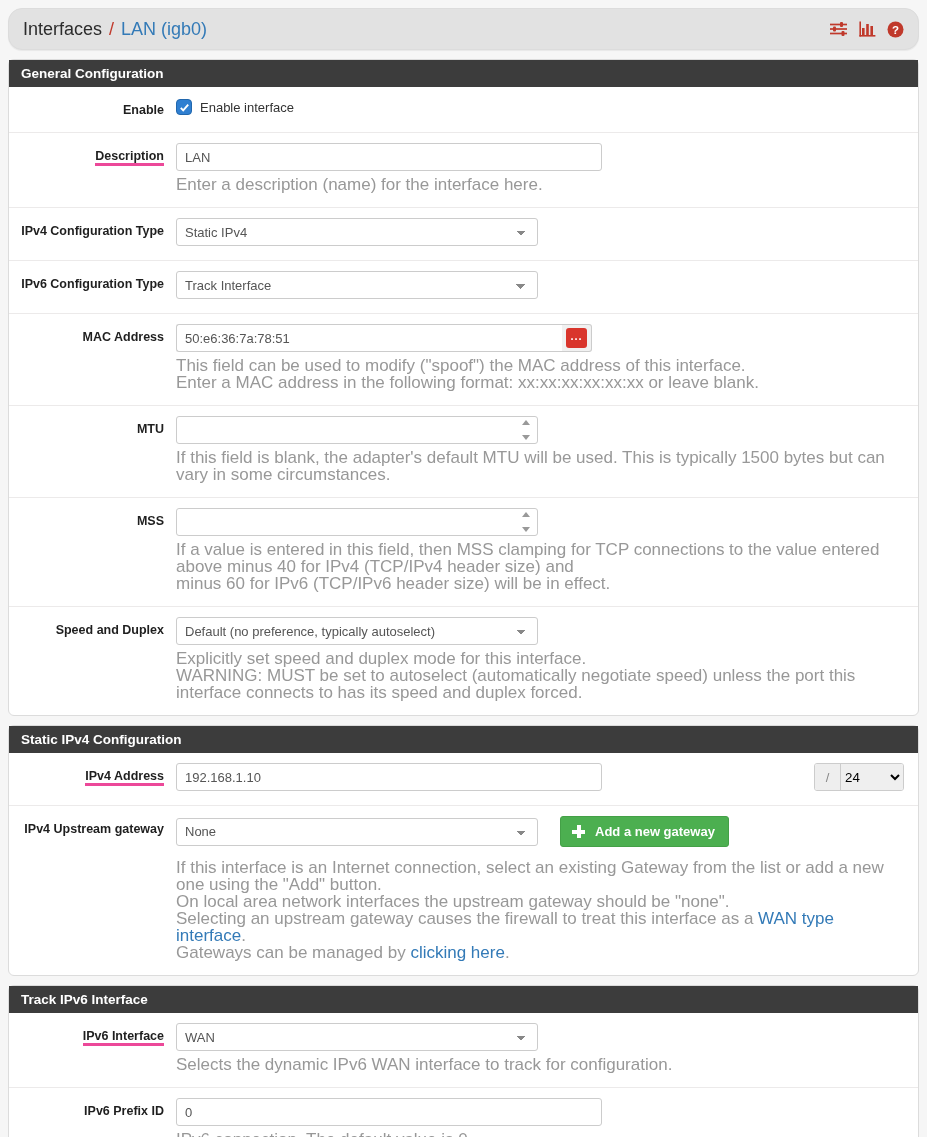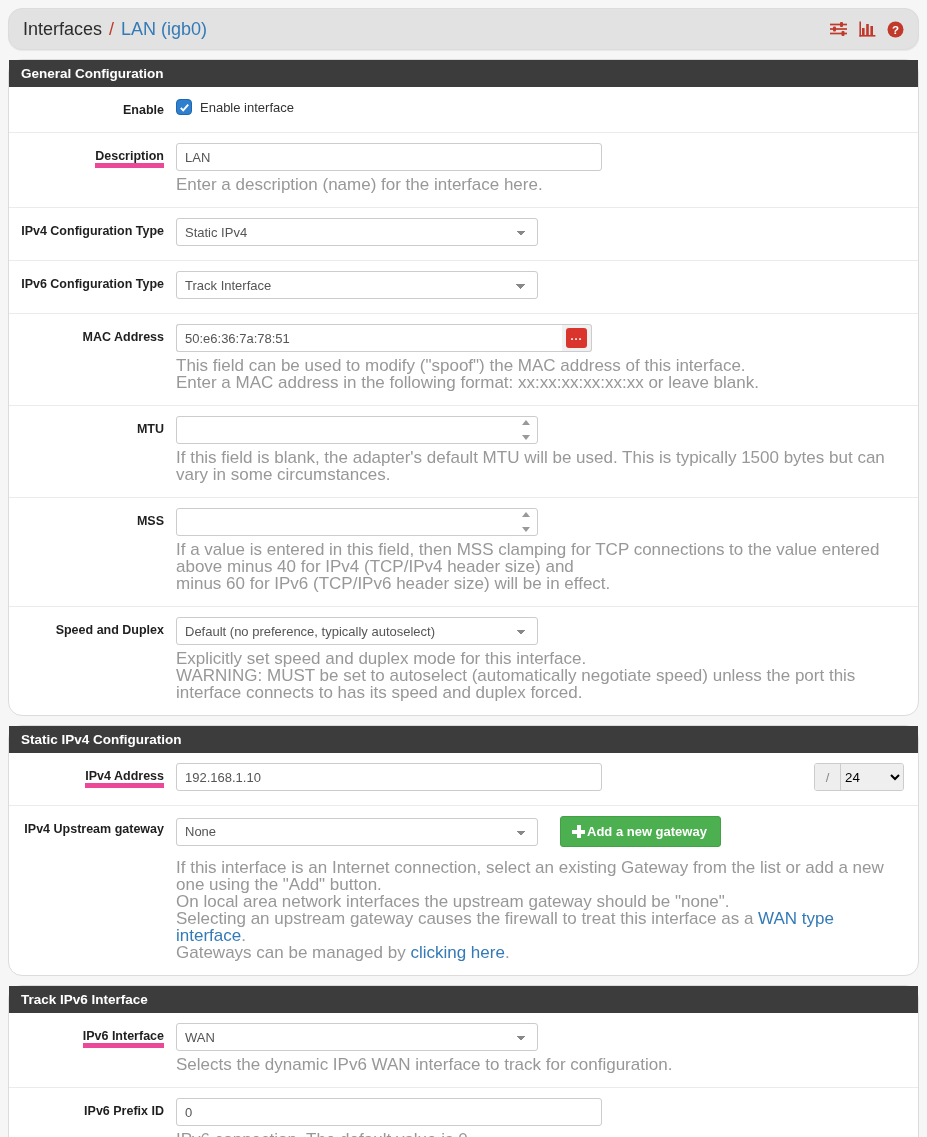--- a/index.html
+++ b/index.html
@@ -47,21 +47,21 @@
     align-items: center;
     gap: 11px;
   }
   .crumb-icons svg { display: block; cursor: pointer; }
 
   
   .panel {
     margin: 9px 8px 0 8px;
     background: #fff;
     border: 1px solid #dcdcdc;
-    border-radius: 14px;
+    border-radius: 6px;
   }
   .panel-heading {
     background: #3c3c3c;
     color: #fff;
     font-weight: bold;
     font-size: 13.5px;
     padding: 6px 12px;
   }
   .panel-body { padding: 0; }
 
@@ -79,21 +79,21 @@
     text-align: right;
     font-weight: bold;
     font-size: 12.5px;
     padding-top: 5px;
     padding-right: 0;
     color: #1f1f1f;
     line-height: 16px;
   }
   .flabel.tip { }
   .flabel.tip span.u {
-    border-bottom: 5px solid #ec4899;
+    border-bottom: 3px solid #ec4899;
     cursor: help;
   }
   .fctl {
     flex: 1;
     padding-left: 12px;
     min-width: 0;
   }
   .help {
     color: #989898;
     font-size: 17px;
@@ -215,21 +215,21 @@
   .btn-add {
     background: #4caf50;
     border: 1px solid #44a047;
     color: #fff;
     font-size: 13px;
     font-weight: bold;
     border-radius: 3px;
     padding: 7px 13px 7px 11px;
     display: inline-flex;
     align-items: center;
-    gap: 2px;
+    gap: 10px;
     cursor: pointer;
     font-family: "Liberation Sans", sans-serif;
   }
   .plus {
     position: relative; width: 13px; height: 13px; display: inline-block;
   }
   .plus::before, .plus::after {
     content: ""; position: absolute; background: #fff;
   }
   .plus::before { left: 0; top: 4.5px; width: 13px; height: 4px; }

